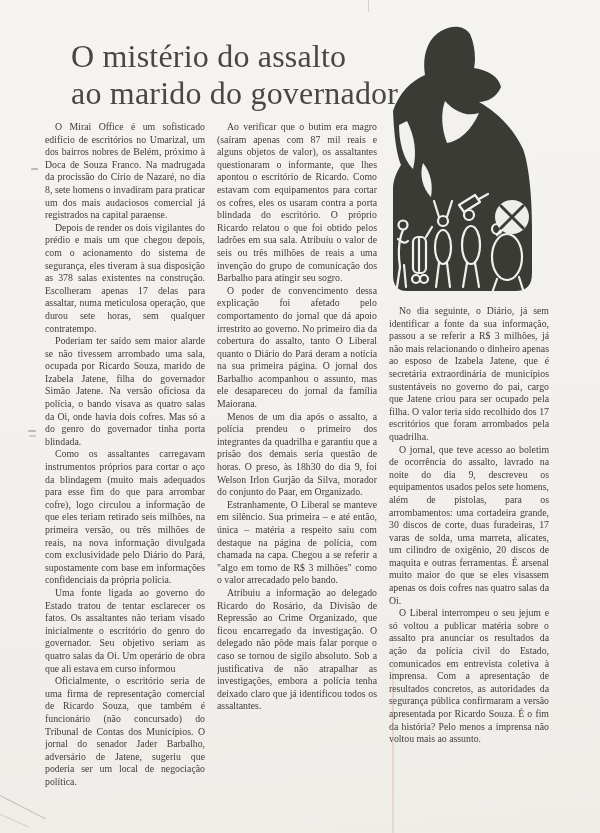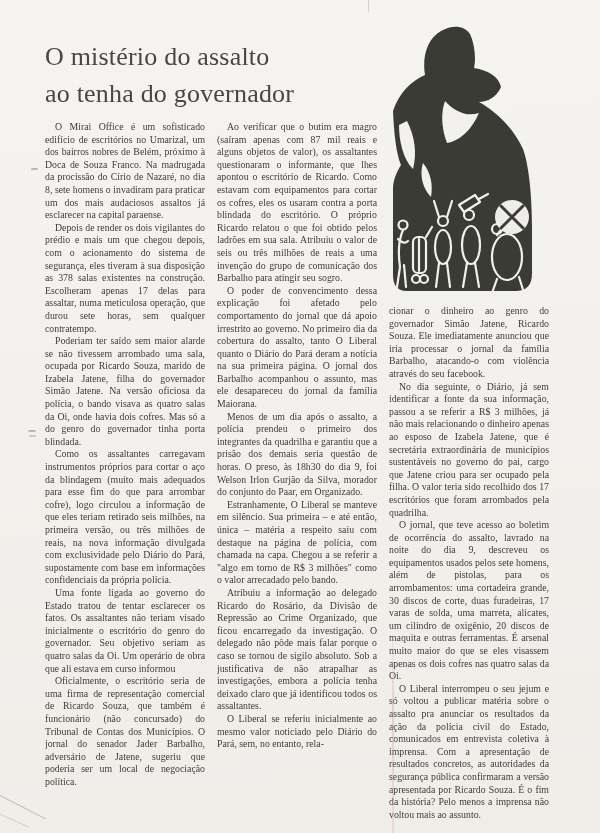--- a/index.html
+++ b/index.html
@@ -12,23 +12,23 @@
     height: 833px;
     overflow: hidden;
     background: linear-gradient(175deg, #f6f4f1 0%, #f3f1ed 45%, #efede8 100%);
   }
 
   
   .fold-mark { position: absolute; left: 368px; top: 0; width: 1px; height: 12px; background: rgba(150,145,138,.35); }
 
   .title {
     position: absolute;
-    left: 45px; top: 38px;
+    left: 71px; top: 38px;
     width: 360px;
-    font-size: 26px;
+    font-size: 32px;
     line-height: 37px;
     font-weight: 400;
     color: #494743;
     letter-spacing: .2px;
   }
 
   .illustration {
     position: absolute;
     left: 389px; top: 13px;
     width: 157px; height: 287px;
@@ -68,21 +68,21 @@
   .mt2 { left: 28px; top: 430px; width: 8px; }
   .mt3 { left: 29px; top: 435px; width: 7px; opacity: .7; }
 </style>
 </head>
 <body>
 
 <div class="page">
 
   <div class="fold-mark"></div>
 
-  <h1 class="title"><span>O mistério do assalto</span><br><span>ao tenha do governador</span></h1>
+  <h1 class="title"><span>O mistério do assalto</span><br><span>ao marido do governador</span></h1>
 
   <div class="illustration">
     <svg viewBox="0 0 157 287" xmlns="http://www.w3.org/2000/svg">
 
       <path fill="#3b3b36" d="M4,98
         C10,80 22,68 36,62
         C33,44 38,26 52,18
         C64,11 76,13 81,21
         C86,32 87,46 85,55
         C99,57 110,64 112,74
@@ -132,38 +132,36 @@
 
       <circle cx="123" cy="204" r="17" fill="#efede9"></circle>
       <g stroke="#3b3b36" stroke-width="3" stroke-linecap="round">
         <path d="M112,193 L134,215 M134,193 L112,215"></path>
       </g>
     </svg>
   </div>
 
   <div class="columns">
     <div class="col">
-      <p>O Mirai Office é um sofisticado edifício de escritórios no Umarizal, um dos bairros nobres de Belém, próximo à Doca de Souza Franco. Na madrugada da procissão do Círio de Nazaré, no dia 8, sete homens o invadiram para praticar um dos mais audaciosos assaltos já esclarecer na capital paraense.</p>
+      <p>O Mirai Office é um sofisticado edifício de escritórios no Umarizal, um dos bairros nobres de Belém, próximo à Doca de Souza Franco. Na madrugada da procissão do Círio de Nazaré, no dia 8, sete homens o invadiram para praticar um dos mais audaciosos comercial já registrados na capital paraense.</p>
       <p>Depois de render os dois vigilantes do prédio e mais um que chegou depois, com o acionamento do sistema de segurança, eles tiveram à sua disposição as 378 salas existentes na construção. Escolheram apenas 17 delas para assaltar, numa meticulosa operação, que durou sete horas, sem qualquer contratempo.</p>
       <p>Poderiam ter saído sem maior alarde se não tivessem arrombado uma sala, ocupada por Ricardo Souza, marido de Izabela Jatene, filha do governador Simão Jatene. Na versão oficiosa da polícia, o bando visava as quatro salas da Oi, onde havia dois cofres. Mas só a do genro do governador tinha porta blindada.</p>
       <p>Como os assaltantes carregavam instrumentos próprios para cortar o aço da blindagem (muito mais adequados para esse fim do que para arrombar cofre), logo circulou a informação de que eles teriam retirado seis milhões, na primeira versão, ou três milhões de reais, na nova informação divulgada com exclusividade pelo Diário do Pará, supostamente com base em informações confidenciais da própria polícia.</p>
       <p>Uma fonte ligada ao governo do Estado tratou de tentar esclarecer os fatos. Os assaltantes não teriam visado inicialmente o escritório do genro do governador. Seu objetivo seriam as quatro salas da Oi. Um operário de obra que ali estava em curso informou</p>
       <p>Oficialmente, o escritório seria de uma firma de representação comercial de Ricardo Souza, que também é funcionário (não concursado) do Tribunal de Contas dos Municípios. O jornal do senador Jader Barbalho, adversário de Jatene, sugeriu que poderia ser um local de negociação política.</p>
     </div>
     <div class="col">
       <p>Ao verificar que o butim era magro (saíram apenas com 87 mil reais e alguns objetos de valor), os assaltantes questionaram o informante, que lhes apontou o escritório de Ricardo. Como estavam com equipamentos para cortar os cofres, eles os usaram contra a porta blindada do escritório. O próprio Ricardo relatou o que foi obtido pelos ladrões em sua sala. Atribuiu o valor de seis ou três milhões de reais a uma invenção do grupo de comunicação dos Barbalho para atingir seu sogro.</p>
       <p>O poder de convencimento dessa explicação foi afetado pelo comportamento do jornal que dá apoio irrestrito ao governo. No primeiro dia da cobertura do assalto, tanto O Liberal quanto o Diário do Pará deram a notícia na sua primeira página. O jornal dos Barbalho acompanhou o assunto, mas ele desapareceu do jornal da família Maiorana.</p>
       <p>Menos de um dia após o assalto, a polícia prendeu o primeiro dos integrantes da quadrilha e garantiu que a prisão dos demais seria questão de horas. O preso, às 18h30 do dia 9, foi Welson Irlon Gurjão da Silva, morador do conjunto do Paar, em Organizado.</p>
       <p>Estranhamente, O Liberal se manteve em silêncio. Sua primeira – e até então, única – matéria a respeito saiu com destaque na página de polícia, com chamada na capa. Chegou a se referir a "algo em torno de R$ 3 milhões" como o valor arrecadado pelo bando.</p>
       <p>Atribuiu a informação ao delegado Ricardo do Rosário, da Divisão de Repressão ao Crime Organizado, que ficou encarregado da investigação. O delegado não pôde mais falar porque o caso se tornou de sigilo absoluto. Sob a justificativa de não atrapalhar as investigações, embora a polícia tenha deixado claro que já identificou todos os assaltantes.</p>
-      <p>O Liberal se referiu inicialmente ao mesmo valor noticiado pelo Diário do Pará, sem, no entanto, rela-</p>
     </div>
     <div class="col">
       <div class="col-spacer"></div>
-      <p class="cont">cionar o dinheiro ao genro do governador Simão Jatene, Ricardo Souza. Ele imediatamente anunciou que iria processar o jornal da família Barbalho, atacando-o com violência através do seu facebook.</p>
       <p>No dia seguinte, o Diário, já sem identificar a fonte da sua informação, passou a se referir a R$ 3 milhões, já não mais relacionando o dinheiro apenas ao esposo de Izabela Jatene, que é secretária extraordinária de municípios sustentáveis no governo do pai, cargo que Jatene criou para ser ocupado pela filha. O valor teria sido recolhido dos 17 escritórios que foram arrombados pela quadrilha.</p>
       <p>O jornal, que teve acesso ao boletim de ocorrência do assalto, lavrado na noite do dia 9, descreveu os equipamentos usados pelos sete homens, além de pistolas, para os arrombamentos: uma cortadeira grande, 30 discos de corte, duas furadeiras, 17 varas de solda, uma marreta, alicates, um cilindro de oxigênio, 20 discos de maquita e outras ferramentas. É arsenal muito maior do que se eles visassem apenas os dois cofres nas quatro salas da Oi.</p>
       <p>O Liberal interrompeu o seu jejum e só voltou a publicar matéria sobre o assalto pra anunciar os resultados da ação da polícia civil do Estado, comunicados em entrevista coletiva à imprensa. Com a apresentação de resultados concretos, as autoridades da segurança pública confirmaram a versão apresentada por Ricardo Souza. É o fim da história? Pelo menos a imprensa não voltou mais ao assunto.</p>
     </div>
   </div>
 
   <div class="crease-v"></div>
   <div class="scratch s1"></div>
   <div class="scratch s2"></div>
   <div class="margin-tick mt1"></div>

